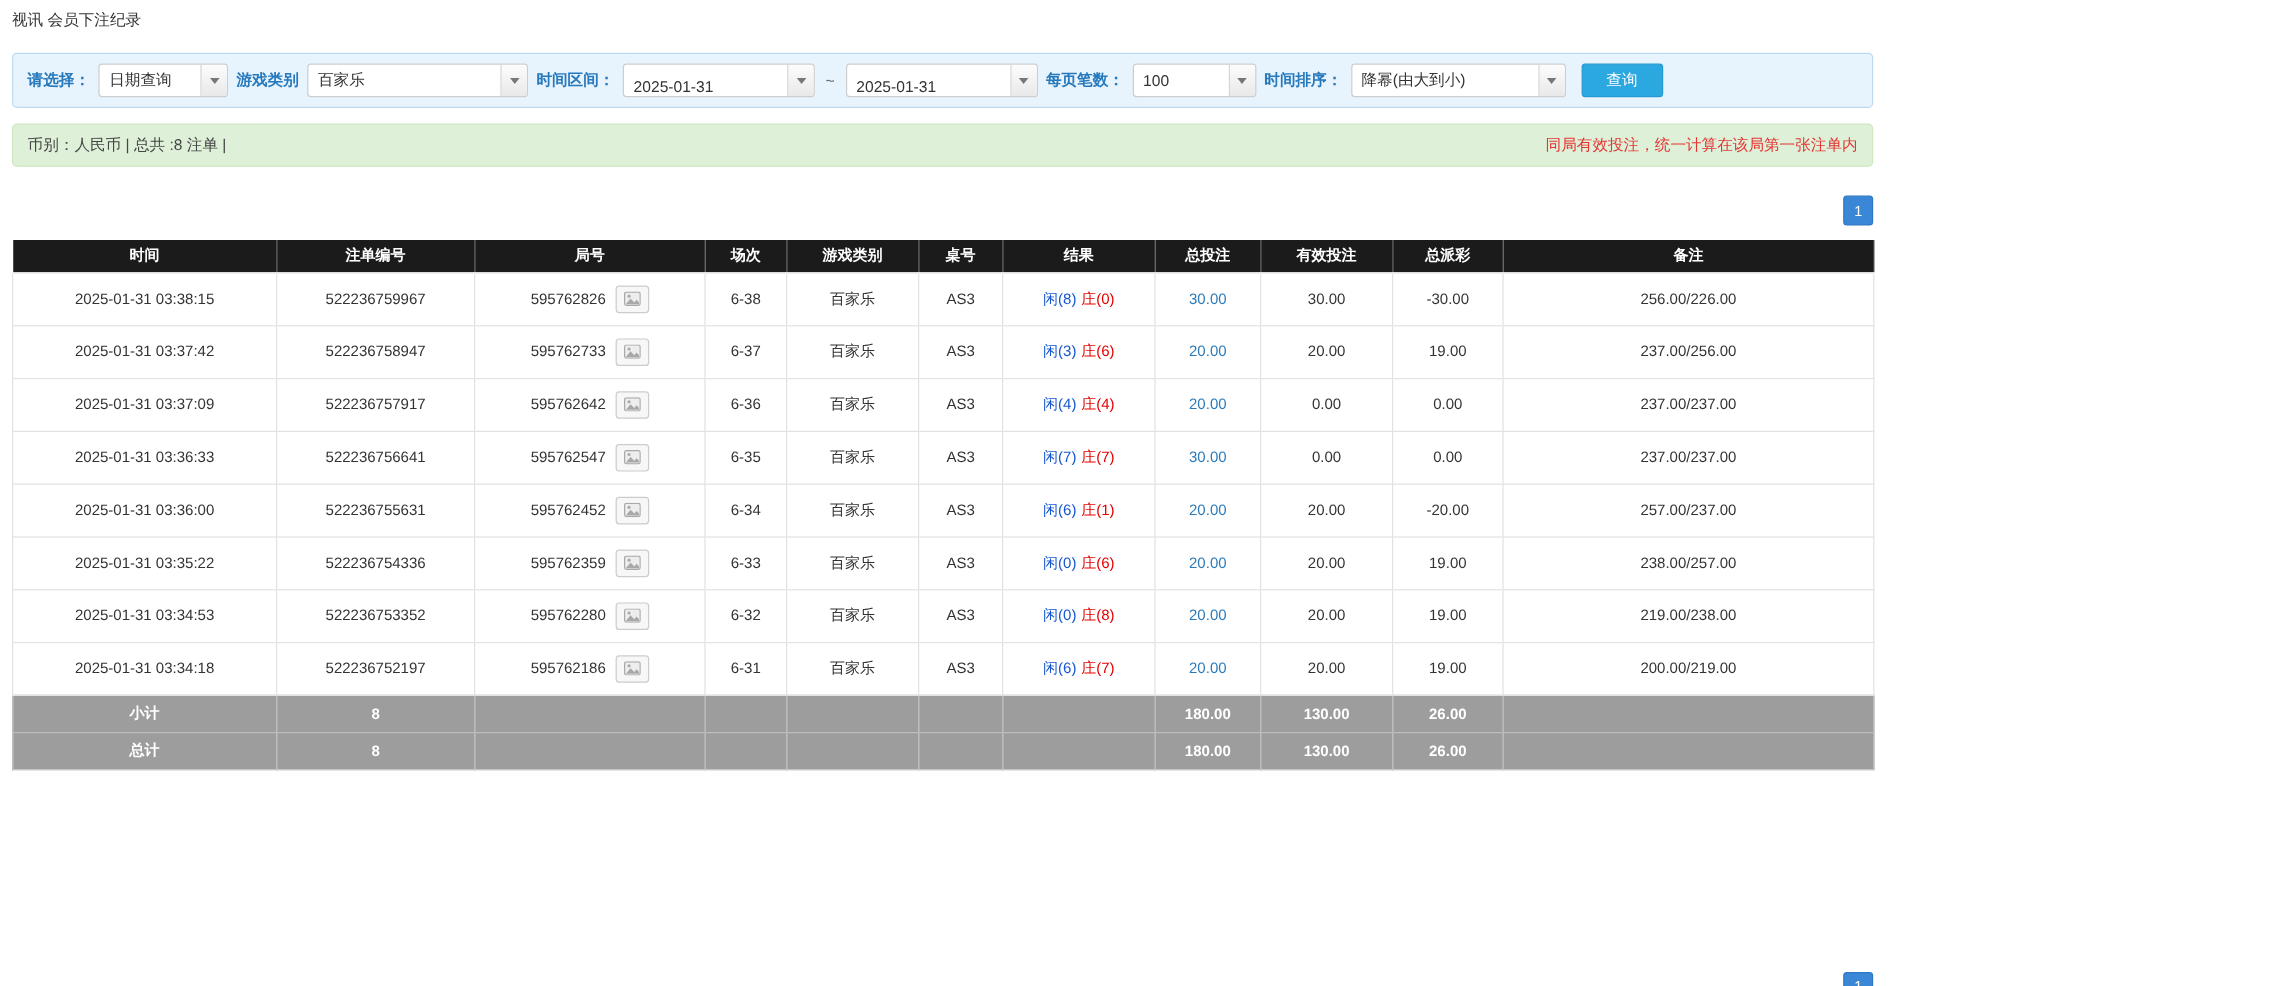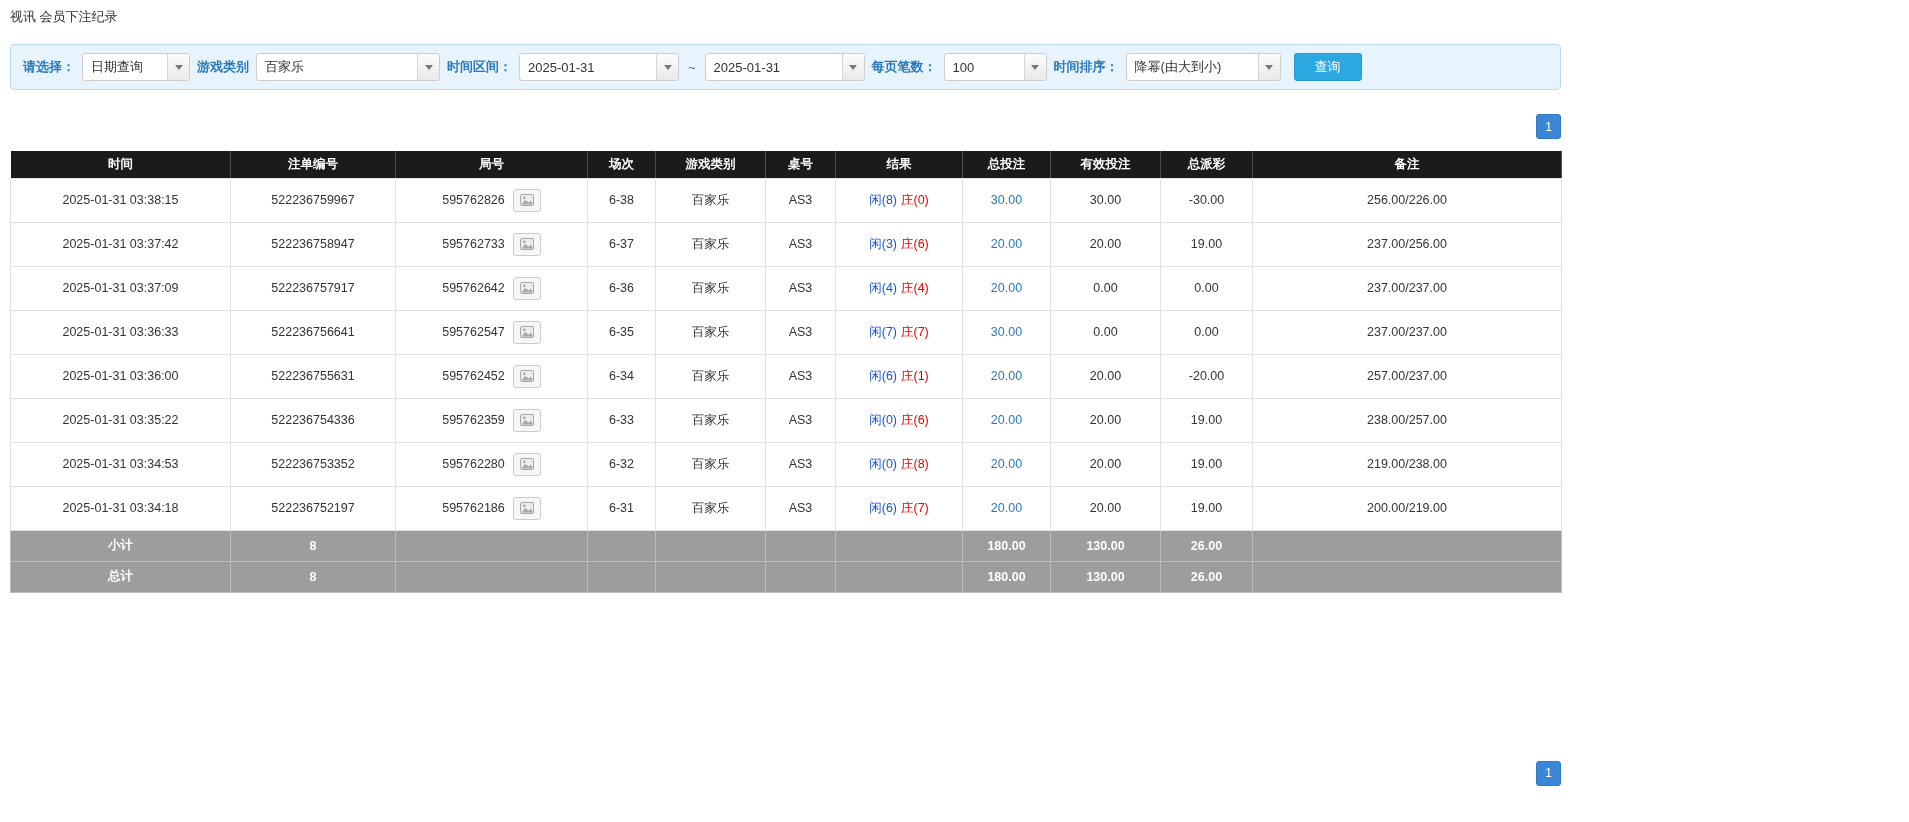--- a/index.html
+++ b/index.html
@@ -58,22 +58,22 @@
     border-left: 1px solid #d6d6d6;
     display: flex; align-items: center; justify-content: center;
     flex: 0 0 22px;
   }
   .caret {
     width: 0; height: 0;
     border-left: 4px solid transparent;
     border-right: 4px solid transparent;
     border-top: 5px solid #777;
   }
-  .w130 { width: 108px; } .w184 { width: 184px; } .w160 { width: 160px; }
-  .w103 { width: 103px; } .w165 { width: 155px; }
+  .w130 { width: 108px; } .w184 { width: 184px; } .w160 { width: 160px; align-items: flex-end; }
+  .w103 { width: 103px; } .w165 { width: 179px; }
   .tilde { color: #666; padding: 0 2px; }
   .search-btn {
     margin-left: 6px;
     height: 28px;
     min-width: 44px;
     padding: 0 20px;
     background: #2ca8e0;
     border: 1px solid #259ad1;
     border-radius: 3px;
     color: #fff;
@@ -211,20 +211,24 @@
     <div class="combo w165">
       <span class="combo-text">降幂(由大到小)</span>
       <span class="combo-arrow">
           <span class="caret"></span>
         </span>
     </div>
 
     <button class="search-btn">查询</button>
   </div>
 
+  <div class="summary-bar">
+    <span class="summary-left">币别：人民币 | 总共 :8 注单 |</span>
+    <span class="summary-right">同局有效投注，统一计算在该局第一张注单内</span>
+  </div>
 
   <div class="pager top">
     <button class="page-btn">1</button>
   </div>
 
   <table class="records">
     <colgroup>
       <col style="width:220px">
         <col style="width:165px">
         <col style="width:192px">

